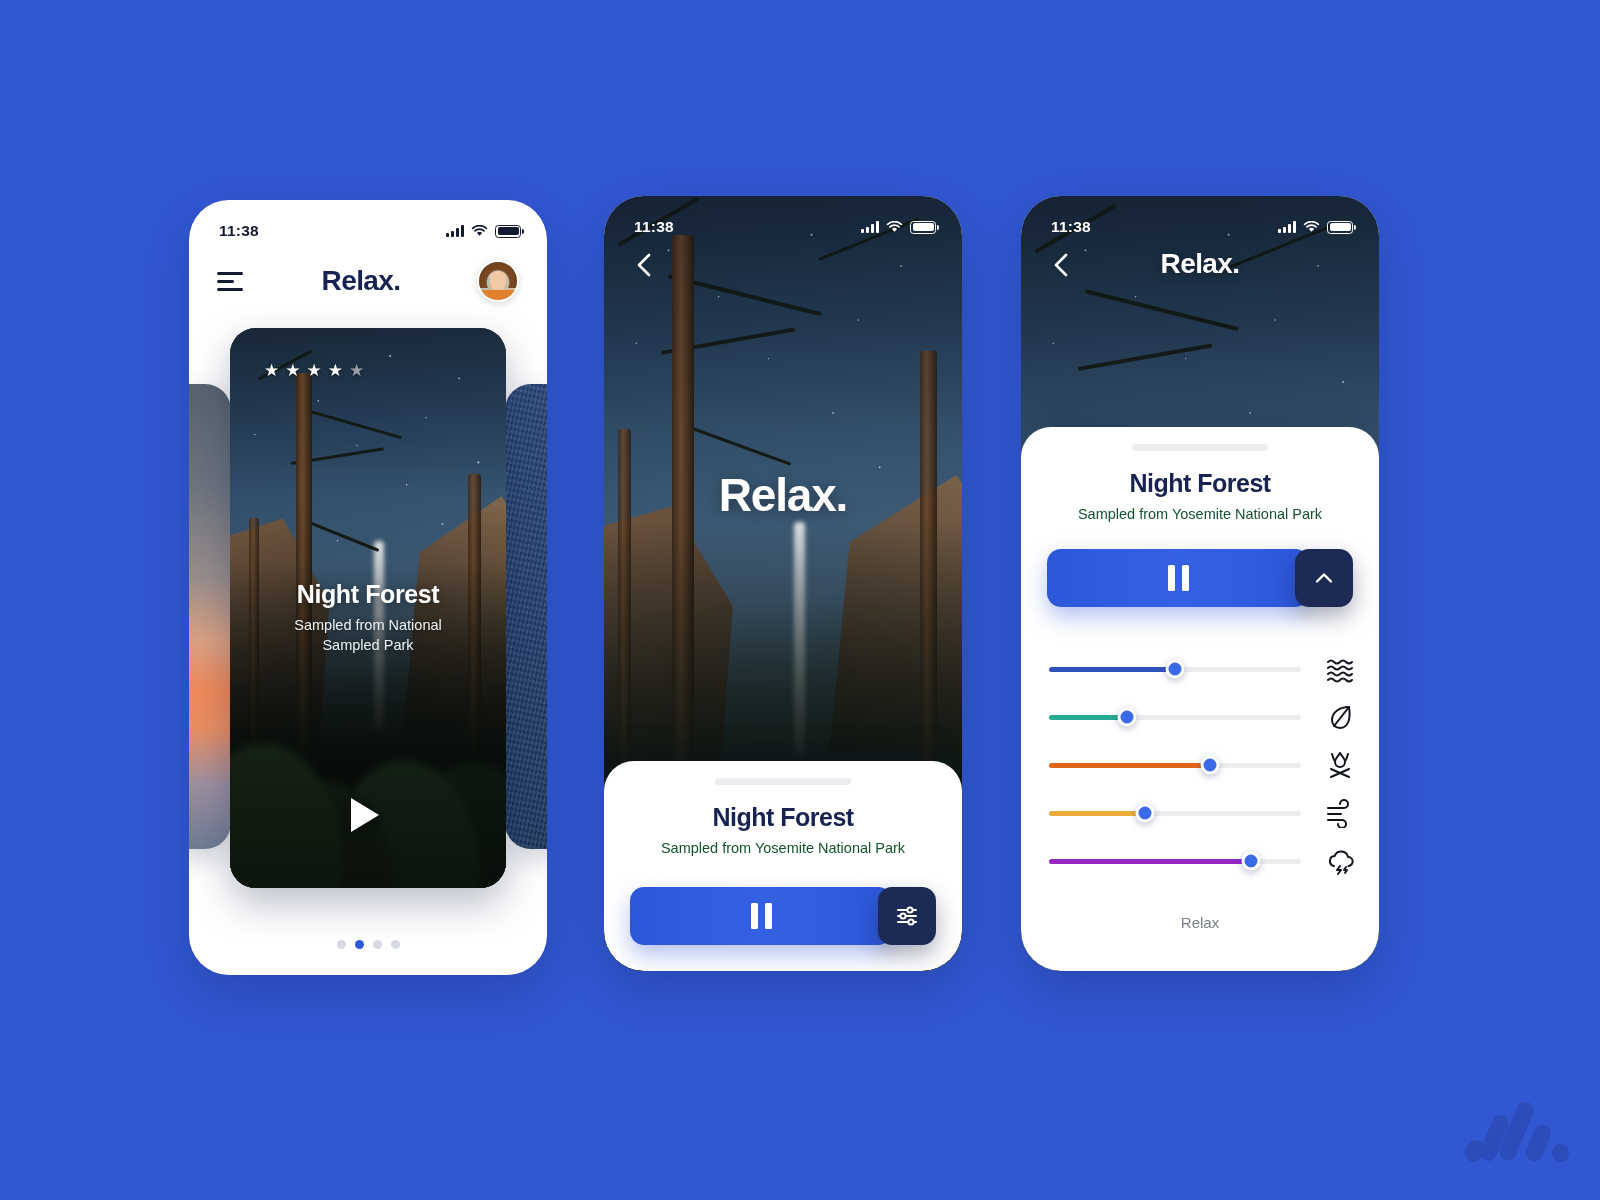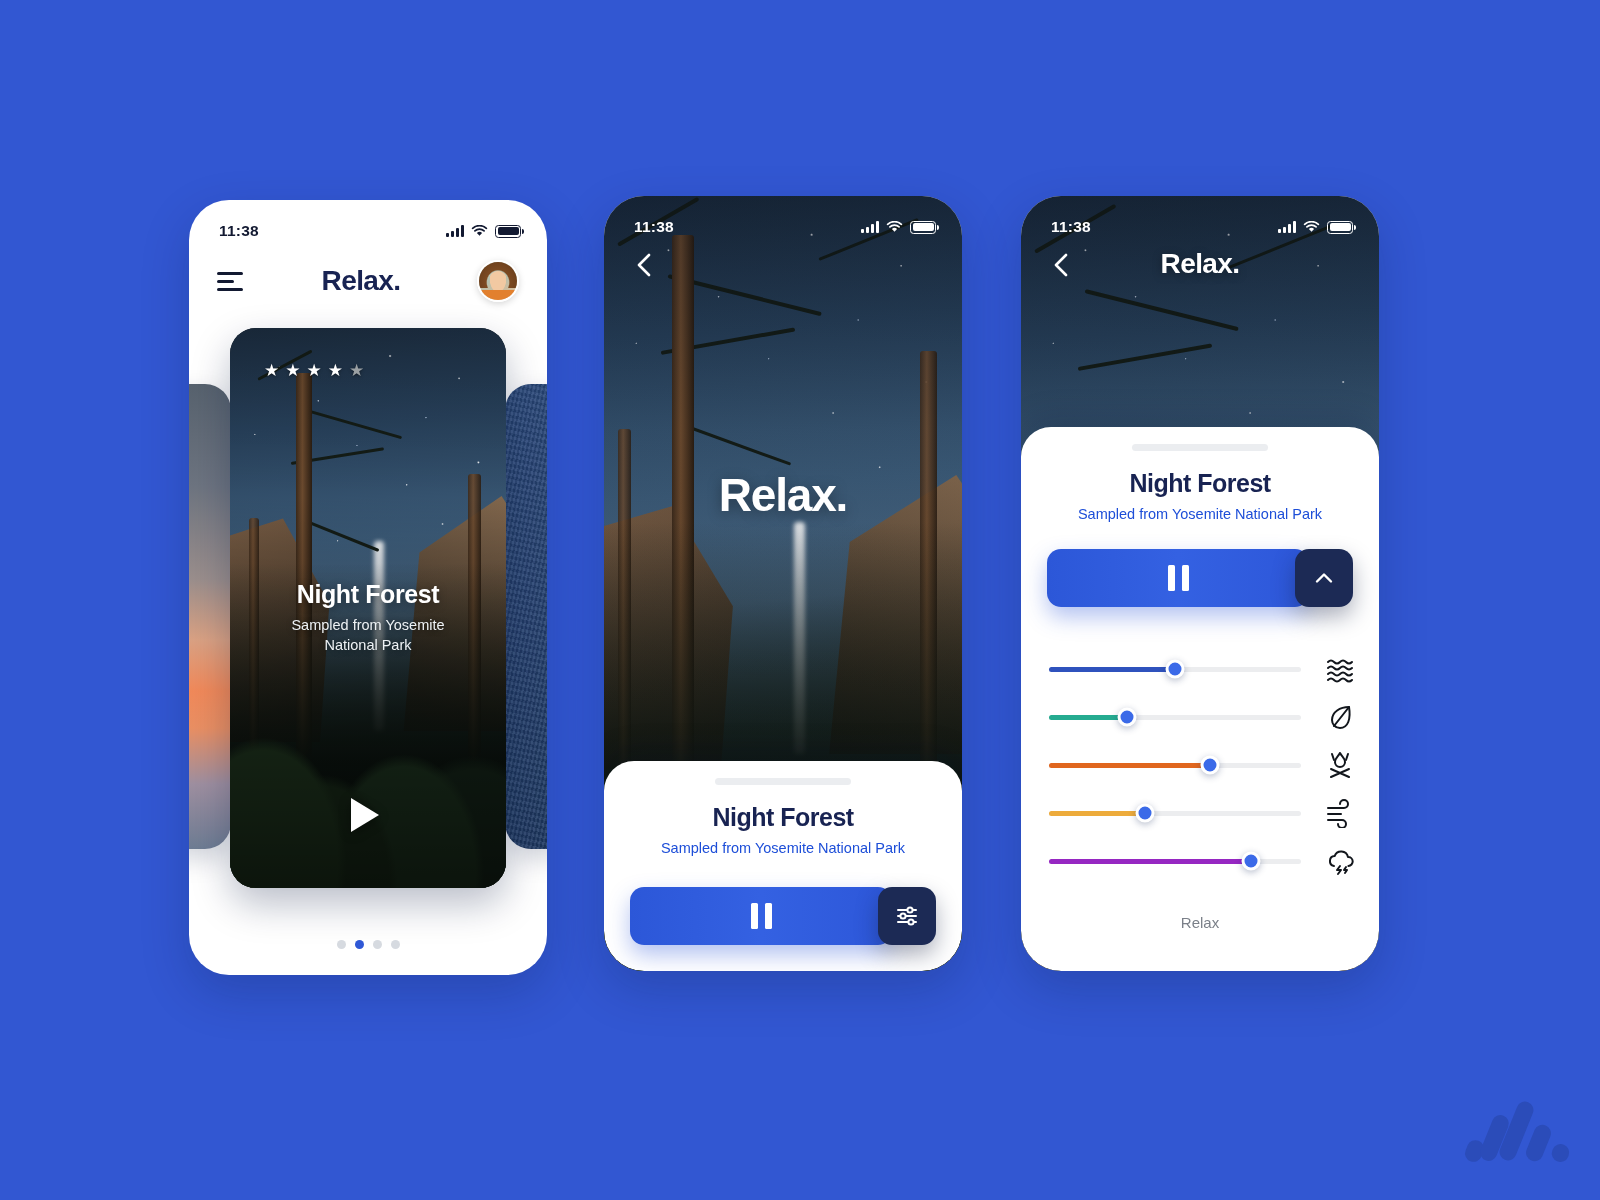--- a/index.html
+++ b/index.html
@@ -182,21 +182,21 @@
   
   .sheet {
     position:absolute; left:0; right:0; bottom:0; background:#fff;
     border-radius: 30px 30px 40px 40px; z-index:22;
     box-shadow: 0 -10px 30px rgba(5,15,45,.16);
   }
   #sheet2 { height: 210px; }
   #sheet3 { height: 544px; }
   .grabber { width:136px; height:7px; border-radius:4px; background:#ebedf0; margin: 17px auto 0; }
   .sheet-title { text-align:center; font-size:25px; font-weight:800; color:#182352; letter-spacing:-.5px; margin-top:18px; }
-  .sheet-sub { text-align:center; font-size:14.5px; color:#1d4ed8; margin-top:8px; }
+  .sheet-sub { text-align:center; font-size:14.5px; color:#14532d; margin-top:8px; }
 
   .ctrl-row { position:absolute; left:26px; right:26px; display:flex; align-items:center; }
   #ctrl2 { top: 126px; }
   #ctrl3 { top: 122px; }
   .play-bar {
     flex:1; height:58px; border-radius:14px;
     background: linear-gradient(90deg,#2c57d8 0%,#3461e2 50%,#2d57d9 100%);
     display:flex; align-items:center; justify-content:center; cursor:pointer;
     box-shadow: 0 10px 22px rgba(44,87,216,.36);
   }
@@ -297,22 +297,22 @@
         <span class="s">★</span>
         <span class="s">★</span>
         <span class="s">★</span>
         <span class="s">★</span>
         <span class="s off">★</span>
       </div>
 
       <div class="card-caption">
         <div class="t">Night Forest</div>
         <div class="s">
-          <span>Sampled from Yosemite</span><br>
-          <span>National Park</span>
+          <span>Sampled from National</span><br>
+          <span>Sampled Park</span>
         </div>
       </div>
 
       <div class="play-btn">
           <div class="play-tri"></div>
         </div>
     </div>
   </div>
 
   <div class="dots">

